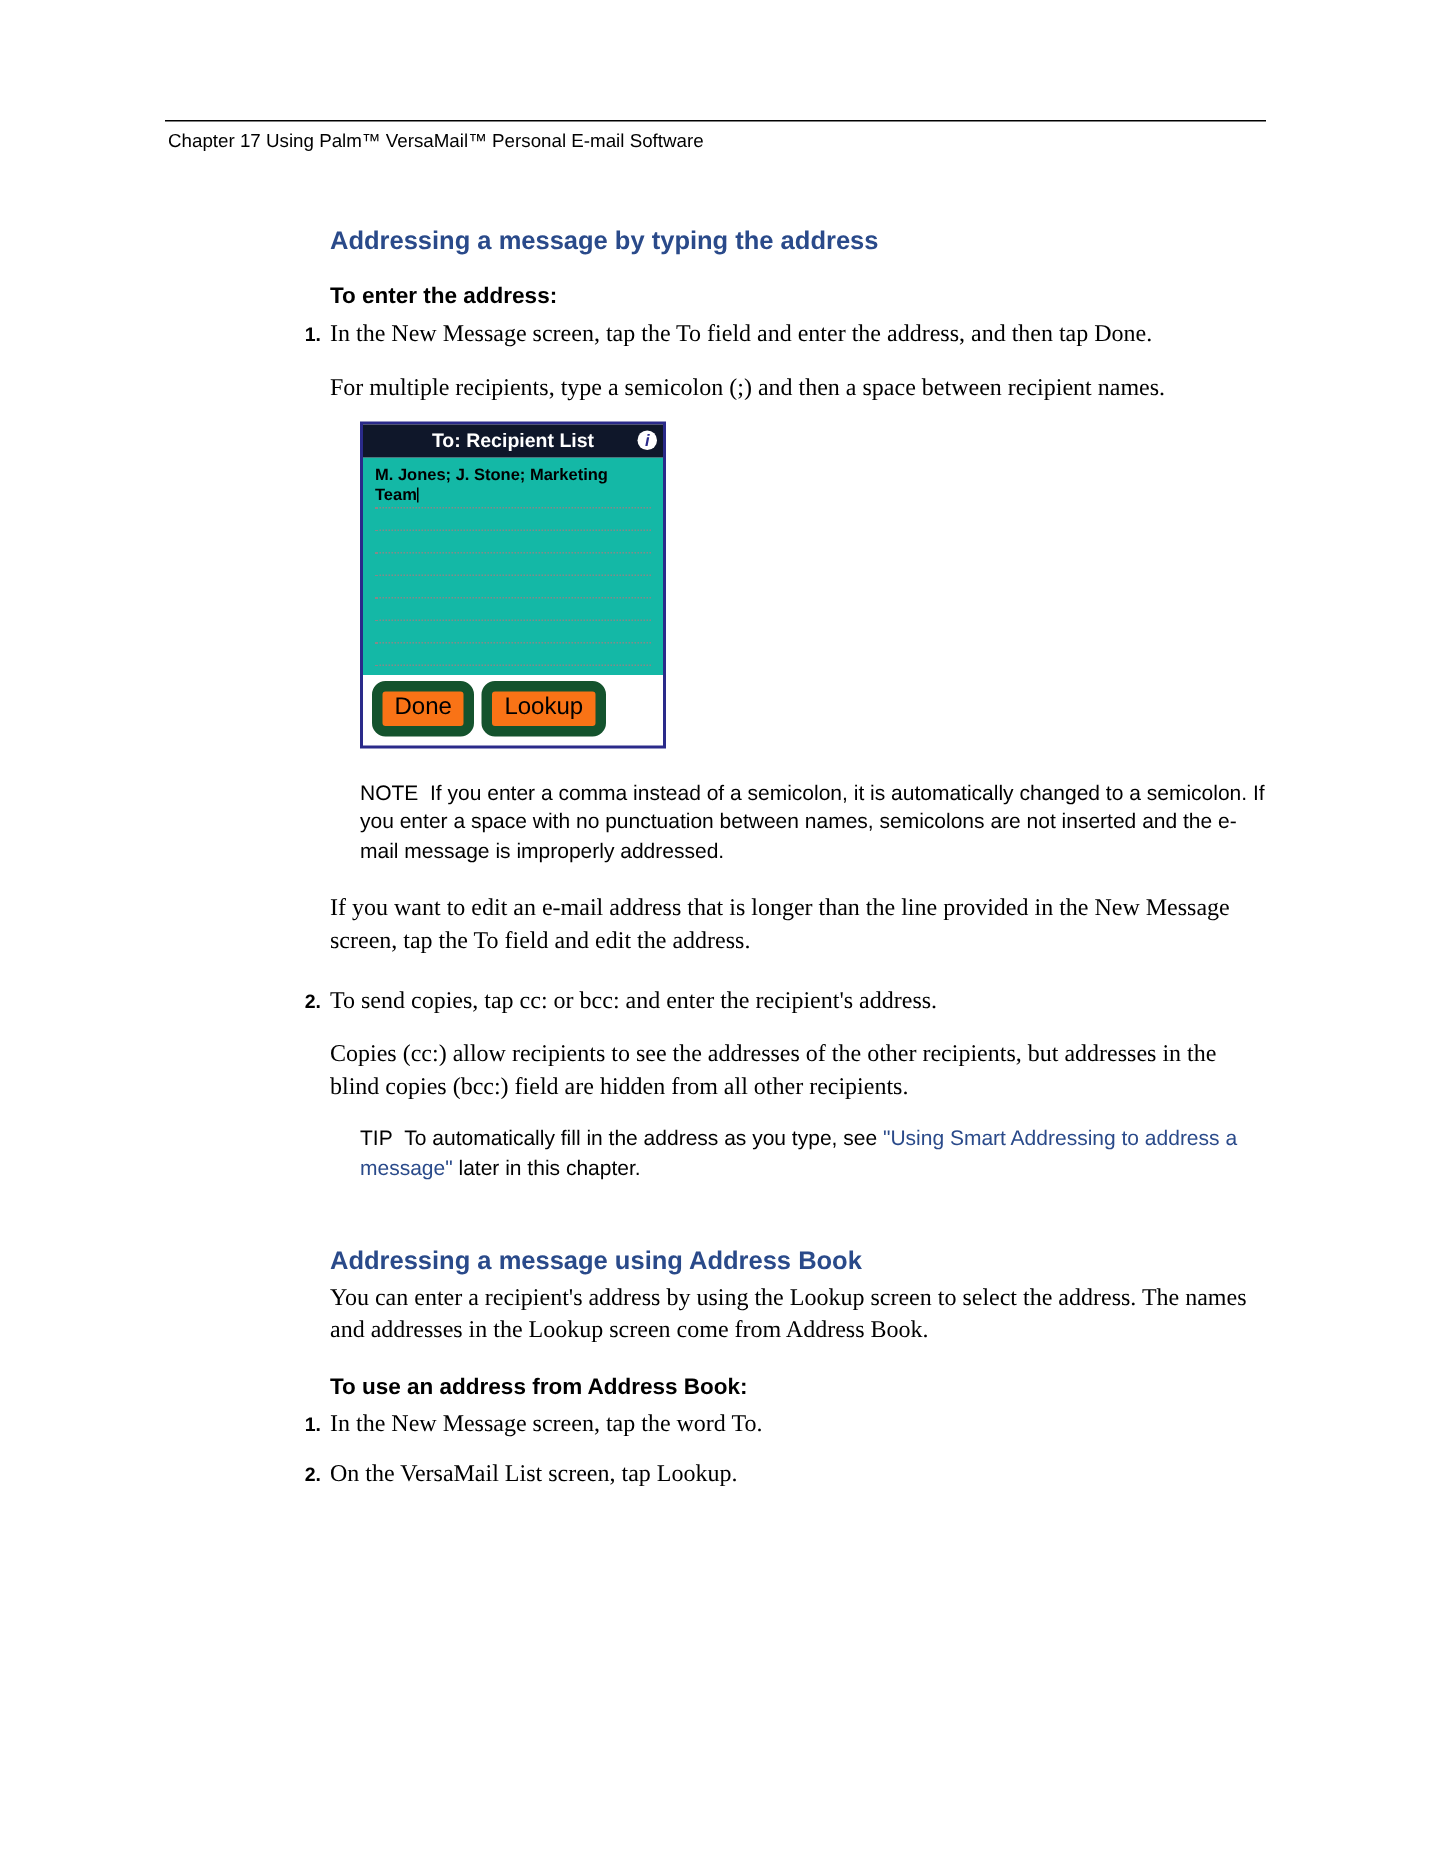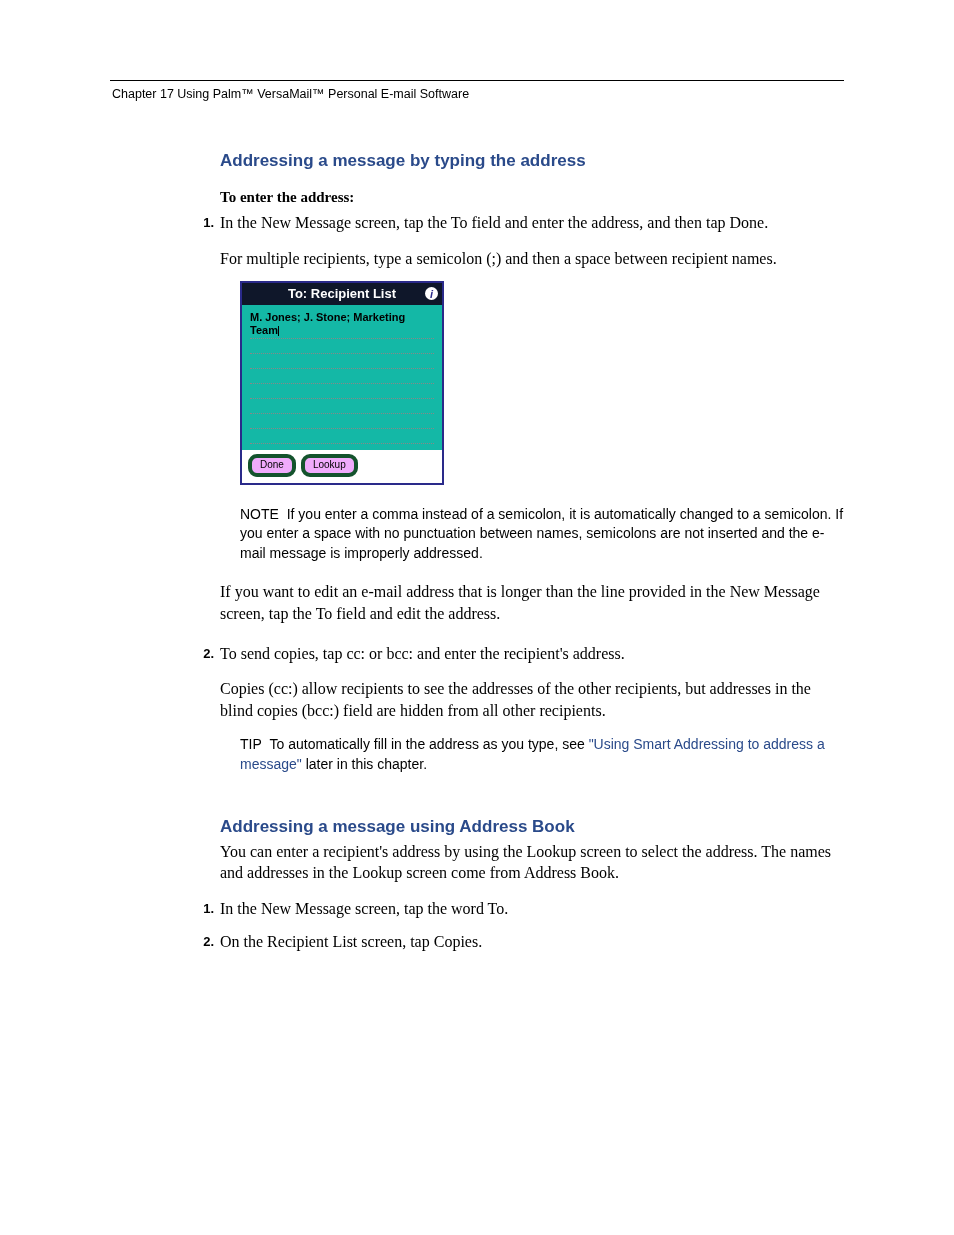--- a/index.html
+++ b/index.html
@@ -36,21 +36,21 @@
   margin-bottom: 4px;
   font-stretch: condensed;
 }
 .body-text {
   font-family: 'Palatino Linotype', Palatino, Georgia, serif;
   font-size: 16px;
   line-height: 1.35;
   margin: 4px 0 14px 0;
 }
 .sub-heading {
-  font-family: Liberation Serif, serif;
+  font-family: Liberation Sans, sans-serif;
   font-size: 15px;
   font-weight: bold;
   color: #000;
   margin-top: 18px;
   margin-bottom: 6px;
   font-stretch: condensed;
 }
 .step-row {
   display: flex;
   align-items: flex-start;
@@ -129,26 +129,26 @@
 .device-line {
   border-bottom: 1px dotted #888;
   height: 14px;
 }
 .device-buttons {
   padding: 4px 6px 6px 6px;
   display: flex;
   gap: 5px;
 }
 .pill {
-  border: 4px solid #14532d;
+  border: 7px solid #14532d;
   border-radius: 9px;
   font-family: Arial, Helvetica, sans-serif;
-  font-size: 10px;
+  font-size: 16px;
   padding: 0px 8px 1px 8px;
-  background: #f0abfc;
+  background: #f97316;
 }
 .note-block {
   font-family: Arial, Helvetica, sans-serif;
   font-size: 14px;
   line-height: 1.4;
   margin: 12px 0 18px 20px;
 }
 .note-label {
   font-weight: normal;
 }
@@ -220,26 +220,27 @@
 
         <div class="tip-block">
           <span class="note-label">TIP</span>&nbsp;&nbsp;<span>To automatically fill in the address as you type, see </span><span class="tip-link">"Using Smart Addressing to address a message"</span><span> later in this chapter.</span>
         </div>
       </div>
     </div>
 
     <div class="section-heading">Addressing a message using Address Book</div>
     <div class="body-text">You can enter a recipient's address by using the Lookup screen to select the address. The names and addresses in the Lookup screen come from Address Book.</div>
 
+    <div class="sub-heading">To use an address from Address Book:</div>
 
     <div class="step-row">
       <div class="step-num step-num-neg">1.</div>
       <div class="step-body">In the New Message screen, tap the word To.</div>
     </div>
     <div style="height:8px"></div>
     <div class="step-row">
       <div class="step-num step-num-neg">2.</div>
-      <div class="step-body">On the Recipient List screen, tap Copies.</div>
+      <div class="step-body">On the VersaMail List screen, tap Lookup.</div>
     </div>
 
   </div>
 
 </div>
 
 </body></html>

